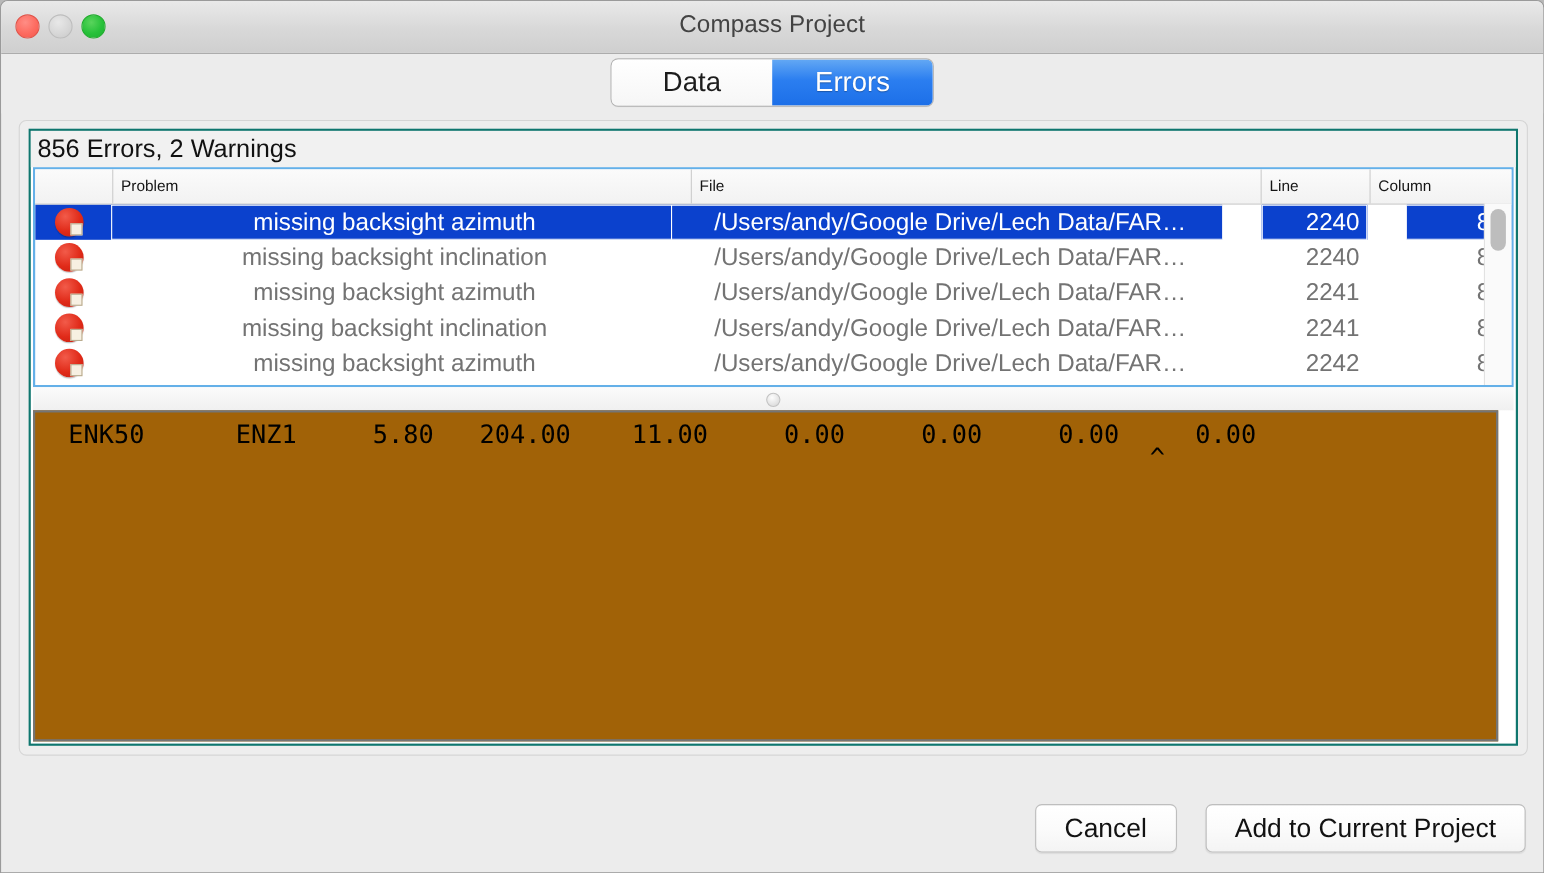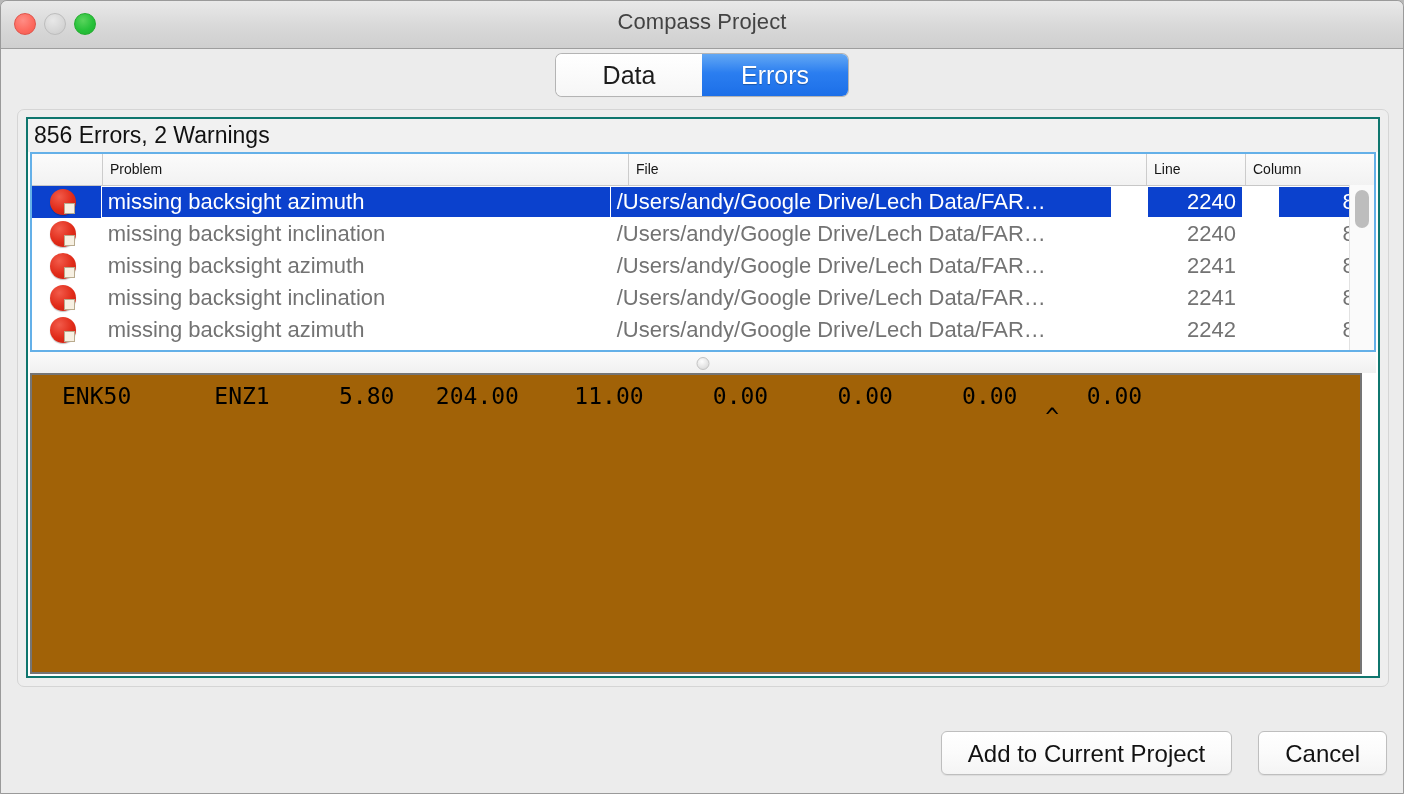--- a/index.html
+++ b/index.html
@@ -180,20 +180,21 @@
     height: 32px;
     font-size: 22px;
     color: #737373;
   }
   .trow .td {
     line-height: 32px;
     box-sizing: border-box;
     padding-left: 7px;
     overflow: hidden;
     white-space: nowrap;
+    text-align: center;
   }
   .trow .td.c-line, .trow .td.c-col {
     text-align: right;
     padding-left: 0;
     padding-right: 7px;
     margin-left: 36px;
   }
   .trow.selected {
     color: #ffffff;
   }
@@ -414,17 +415,17 @@
 
       <div class="data-pane">
         <div class="mono-line">ENK50      ENZ1     5.80   204.00    11.00     0.00     0.00     0.00     0.00</div>
         <div class="caret-line">                                                                       ^</div>
       </div>
 
     </div>
   </div>
 
   <div class="footer">
+    <div class="btn">Cancel</div>
     <div class="btn">Add to Current Project</div>
-    <div class="btn">Cancel</div>
   </div>
 
 </div>
 
 </body></html>

